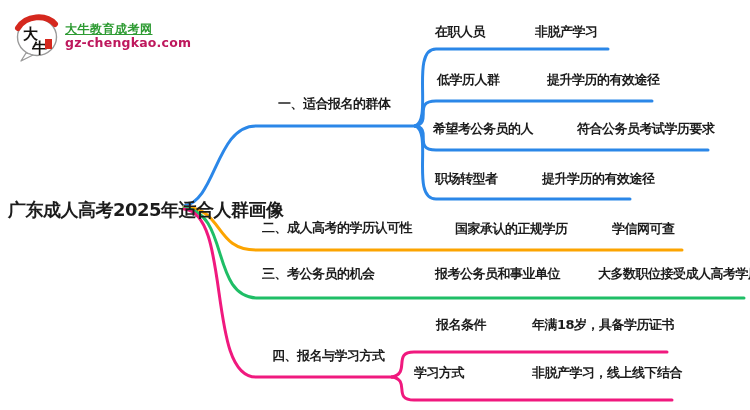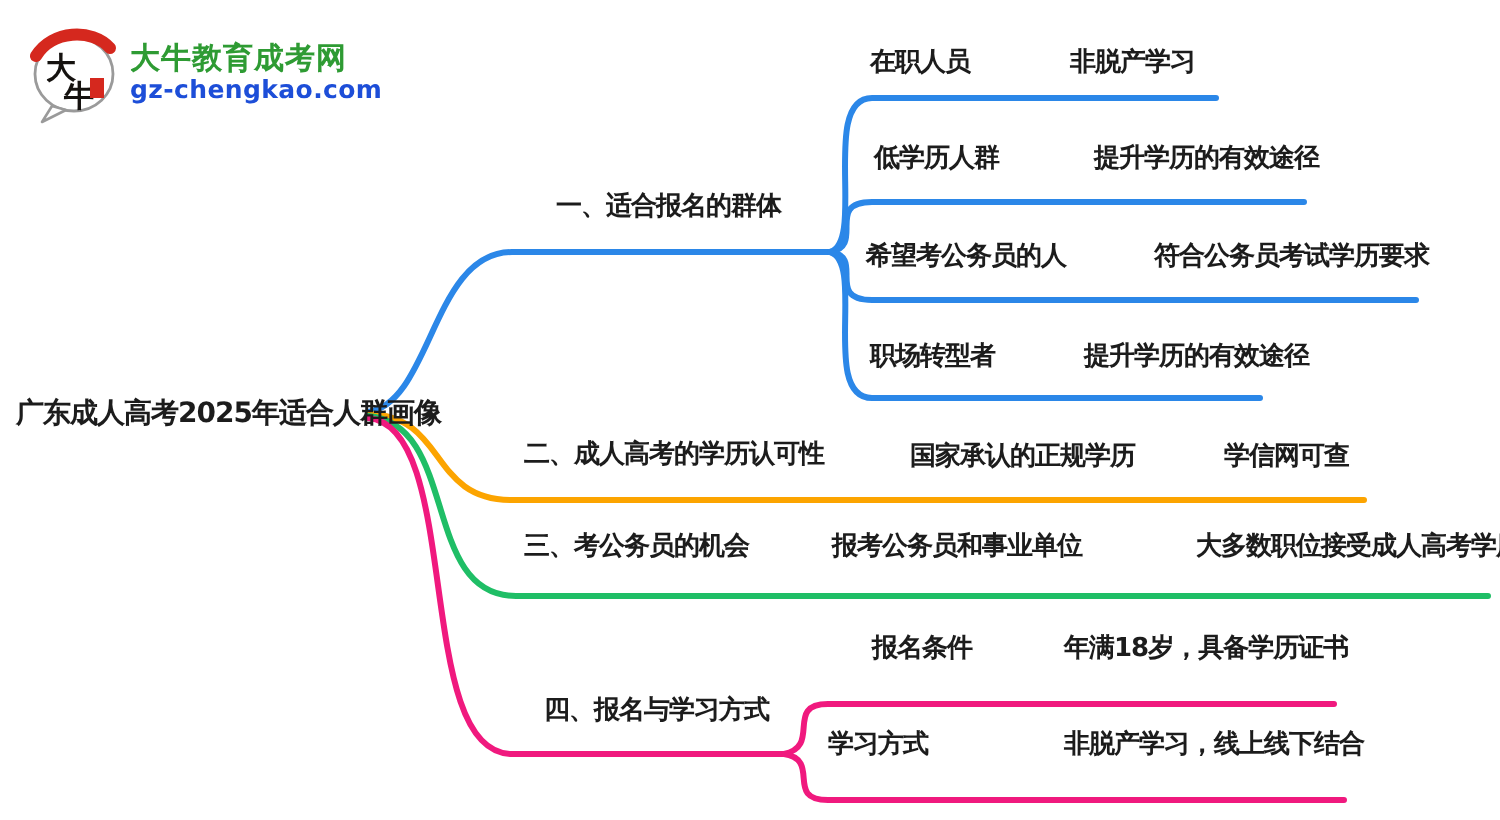--- a/index.html
+++ b/index.html
@@ -3,48 +3,48 @@
 <meta charset="utf-8">
 <style>
   html,body{margin:0;padding:0;background:#ffffff;}
   .stage{
     position:relative;width:750px;height:410px;background:#ffffff;overflow:hidden;
     font-family:"DejaVu Sans","Liberation Sans",sans-serif;
   }
   
   .brand{position:absolute;left:14px;top:11px;display:flex;align-items:center;gap:5px;}
   .brand-text{display:flex;flex-direction:column;line-height:1.12;}
-  .site-name{font-size:15px;font-weight:700;letter-spacing:0.5px;}
+  .site-name{font-size:12px;font-weight:700;letter-spacing:0.5px;text-decoration:underline;}
   .site-url{font-size:12.5px;font-weight:700;letter-spacing:0.2px;}
   
   .mm{
     position:absolute;font-size:13px;font-weight:700;color:#1c1c1c;
     letter-spacing:-0.5px;white-space:nowrap;line-height:1.25;
   }
-  .mm-root{font-size:14px;}
+  .mm-root{font-size:18px;}
   .mm-lines{position:absolute;left:0;top:0;}
   .mm-lines path{fill:none;stroke-width:3;stroke-linecap:round;stroke-linejoin:round;}
 </style>
 </head>
 <body>
 
 <div class="stage">
 
   <div class="brand">
     <svg width="46" height="51" viewBox="0 0 46 51">
       <ellipse cx="23" cy="26" rx="19.5" ry="18.5" fill="#ffffff" stroke="#9a9a9a" stroke-width="1.4"></ellipse>
       <path d="M12,42 L7,50 L19,44 Z" fill="#ffffff" stroke="#9a9a9a" stroke-width="1.3" stroke-linejoin="round"></path>
       <path d="M4,17 C12,4 32,3 41,13" fill="none" stroke-width="6" stroke-linecap="round" stroke="#d5281e"></path>
       <text x="9" y="28" font-size="15" font-weight="bold" fill="#15120f">大</text>
       <text x="18" y="42" font-size="15" font-weight="bold" fill="#15120f">牛</text>
       <rect x="31" y="28" width="7" height="10" fill="#d5281e"></rect>
     </svg>
     <div class="brand-text">
       <span class="site-name" style="color:#2e9b33">大牛教育成考网</span>
-      <span class="site-url" style="color:#1d4ed8">gz-chengkao.com</span>
+      <span class="site-url" style="color:#be185d">gz-chengkao.com</span>
     </div>
   </div>
 
   <svg class="mm-lines" width="750" height="410" viewBox="0 0 750 410">
 
     <path d="M184,206 C216,201 216,126 256,126 L415,126" stroke="#2b87e8"></path>
     <path d="M415,126 C433,121 410,49 436,49 L608,49" stroke="#2b87e8"></path>
     <path d="M415,126 C433,123 412,101 436,101 L652,101" stroke="#2b87e8"></path>
     <path d="M415,126 C433,128 412,150 436,150 L708,150" stroke="#2b87e8"></path>
     <path d="M415,126 C433,131 410,199 436,199 L630,199" stroke="#2b87e8"></path>
@@ -68,21 +68,21 @@
   <span class="mm" style="left:547px;top:72px">提升学历的有效途径</span>
   <span class="mm" style="left:577px;top:121px">符合公务员考试学历要求</span>
   <span class="mm" style="left:435px;top:171px">职场转型者</span>
   <span class="mm" style="left:542px;top:171px">提升学历的有效途径</span>
 
   <span class="mm" style="left:455px;top:221px">国家承认的正规学历</span>
   <span class="mm" style="left:262px;top:220px">二、成人高考的学历认可性</span>
   <span class="mm" style="left:612px;top:221px">学信网可查</span>
 
   <span class="mm" style="left:262px;top:266px">三、考公务员的机会</span>
-  <span class="mm" style="left:416px;top:266px">报考公务员和事业单位</span>
+  <span class="mm" style="left:435px;top:266px">报考公务员和事业单位</span>
   <span class="mm" style="left:598px;top:266px">大多数职位接受成人高考学历</span>
 
   <span class="mm" style="left:272px;top:348px">四、报名与学习方式</span>
   <span class="mm" style="left:436px;top:317px">报名条件</span>
   <span class="mm" style="left:532px;top:317px">年满18岁，具备学历证书</span>
   <span class="mm" style="left:414px;top:365px">学习方式</span>
   <span class="mm" style="left:532px;top:365px">非脱产学习，线上线下结合</span>
 
 </div>
 

